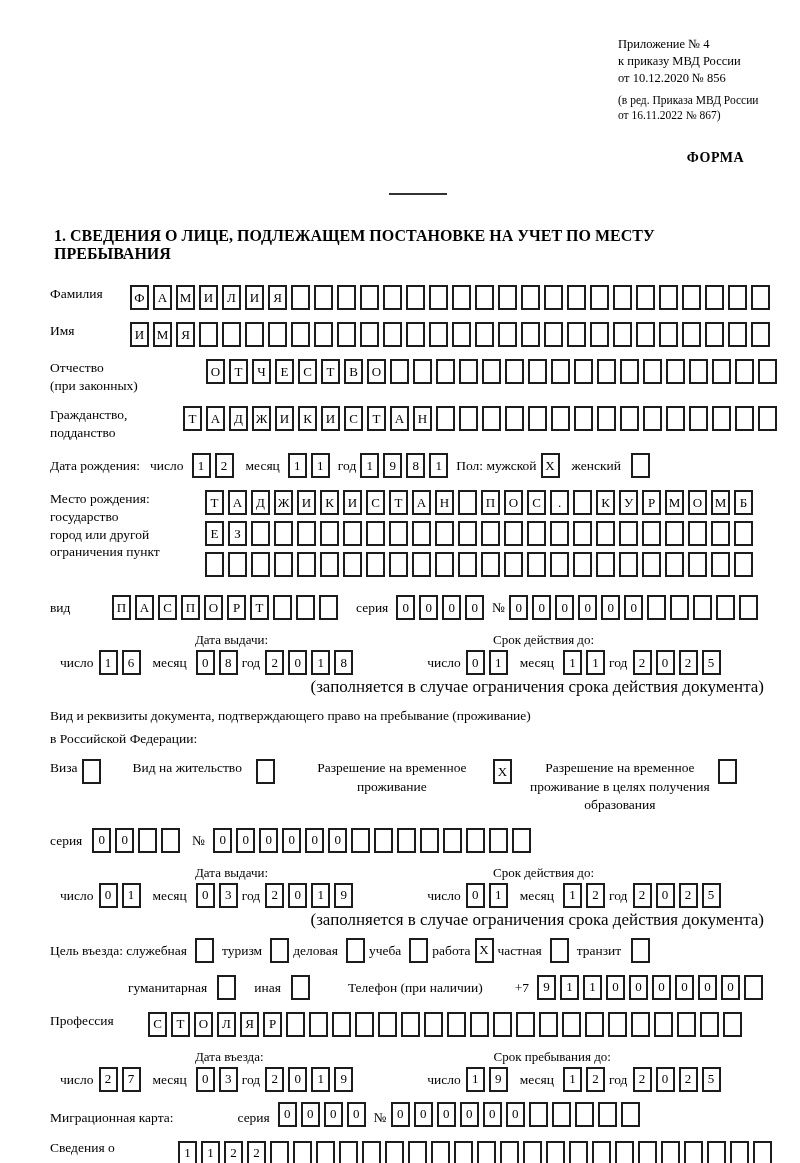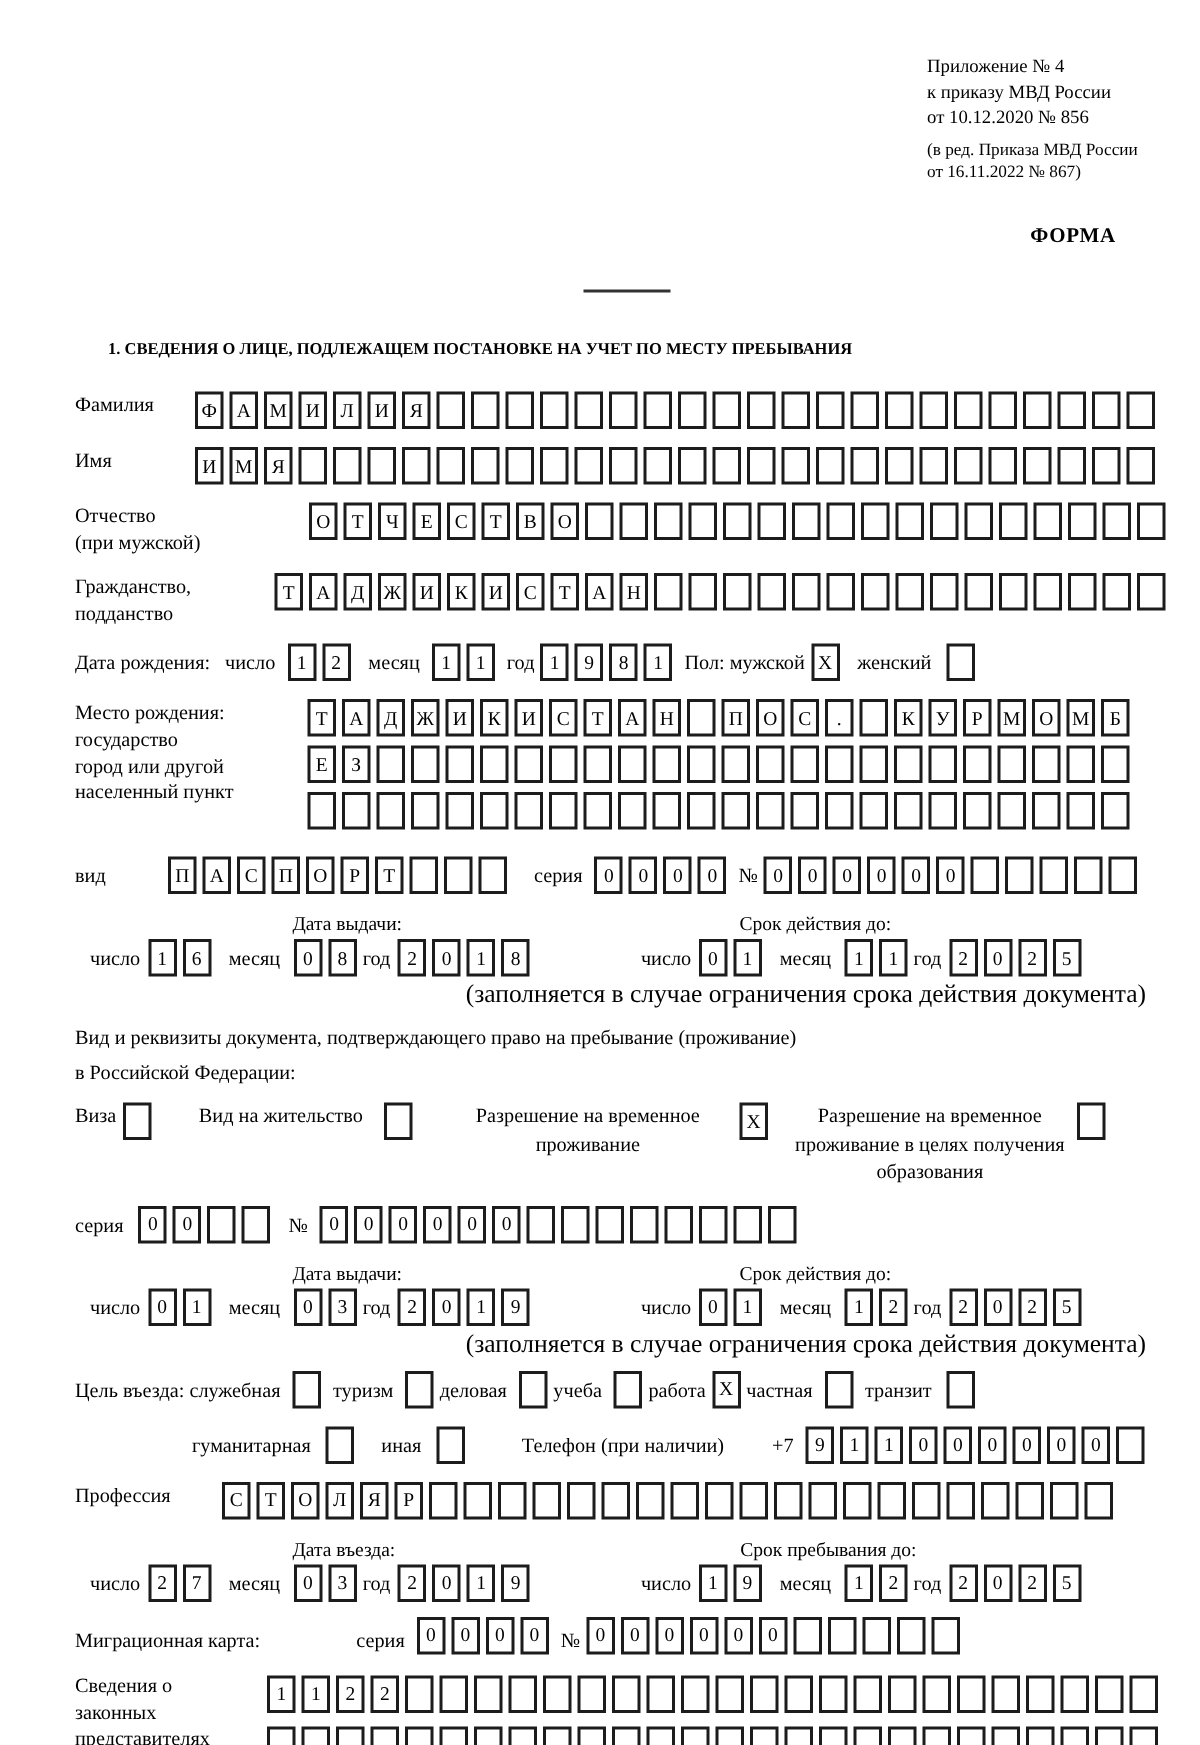--- a/index.html
+++ b/index.html
@@ -4,21 +4,21 @@
 <style>
   html,body{margin:0;padding:0;background:#fff;}
   .page{width:800px;min-height:1163px;box-sizing:border-box;padding:36px 28px 20px 50px;
         font-family:"Liberation Serif",serif;color:#000;font-size:13.5px;}
   
   .annex{margin-left:568px;font-size:12.5px;line-height:1.35;}
   .annex-edit{margin-left:568px;font-size:11.5px;line-height:1.35;margin-top:6px;}
   .forma{font-weight:bold;font-size:14px;text-align:right;padding-right:28px;margin-top:26px;letter-spacing:.5px;}
   .title{text-align:center;font-weight:bold;font-size:13.5px;line-height:1.6;margin-top:14px;}
   .blank-line{display:inline-block;width:58px;border-bottom:2px solid #333;margin-left:14px;height:2px;vertical-align:baseline;}
-  .section1{font-weight:bold;font-size:11px;margin-top:26px;margin-left:22px;}
+  .section1{font-weight:bold;font-size:16px;margin-top:26px;margin-left:4px;}
   
   .form{margin-top:22px;}
   .frow{display:flex;align-items:flex-start;margin-bottom:12px;}
   .lbl{line-height:1.3;flex:none;}
   .cells{display:inline-flex;flex:none;}
   .cell{width:15px;height:21px;border:2px solid #1c1c1c;margin-right:4px;display:inline-flex;
         align-items:center;justify-content:center;font-size:13px;flex:none;background:#fff;}
   .w80{width:80px;} .w156{width:156px;} .w133{width:133px;} .w155{width:155px;}
   .stackrows .cells{margin-bottom:6px;display:flex;}
   .center-bold{text-align:center;font-weight:bold;font-size:12.6px;margin:6px 0 8px 0;}
@@ -119,21 +119,21 @@
           <span class="cell"></span>
           <span class="cell"></span>
           <span class="cell"></span>
           <span class="cell"></span>
         </span>
     </div>
 
     <div class="frow">
       <span class="lbl w156">
         <span>Отчество</span><br>
-        <span>(при мужской)</span>
+        <span>(при законных)</span>
       </span>
       <span class="cells">
           <span class="cell">О</span>
           <span class="cell">Т</span>
           <span class="cell">Ч</span>
           <span class="cell">Е</span>
           <span class="cell">С</span>
           <span class="cell">Т</span>
           <span class="cell">В</span>
           <span class="cell">О</span>
@@ -219,21 +219,21 @@
       <span class="cells gap10">
           <span class="cell"></span>
         </span>
     </div>
 
     <div class="frow" style="margin-top:8px;">
       <span class="lbl w155">
         <span>Место рождения:</span><br>
         <span>государство</span><br>
         <span>город или другой</span><br>
-        <span>населенный пункт</span>
+        <span>ограничения пункт</span>
       </span>
       <span class="stackrows">
         <span class="cells">
             <span class="cell">Т</span>
             <span class="cell">А</span>
             <span class="cell">Д</span>
             <span class="cell">Ж</span>
             <span class="cell">И</span>
             <span class="cell">К</span>
             <span class="cell">И</span>

